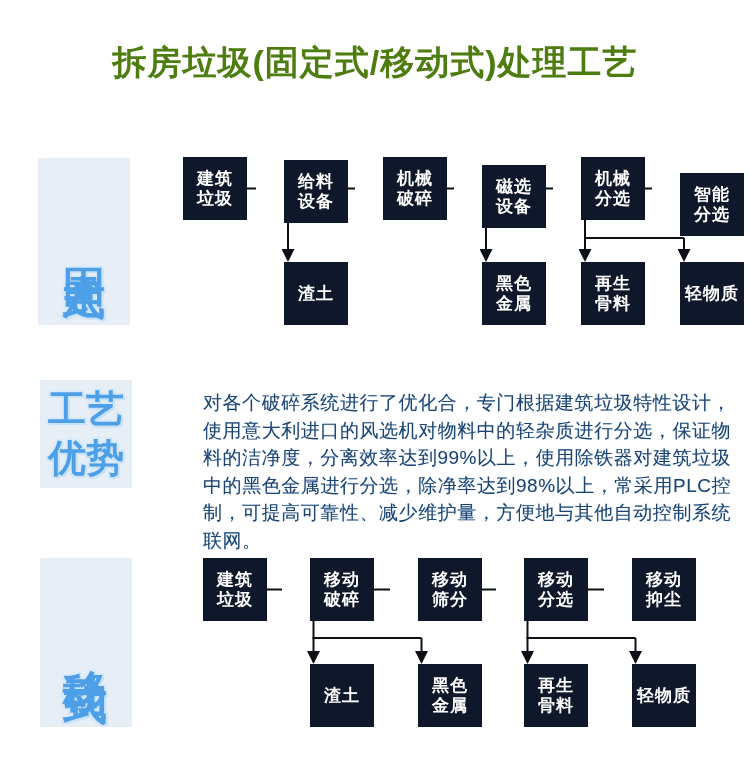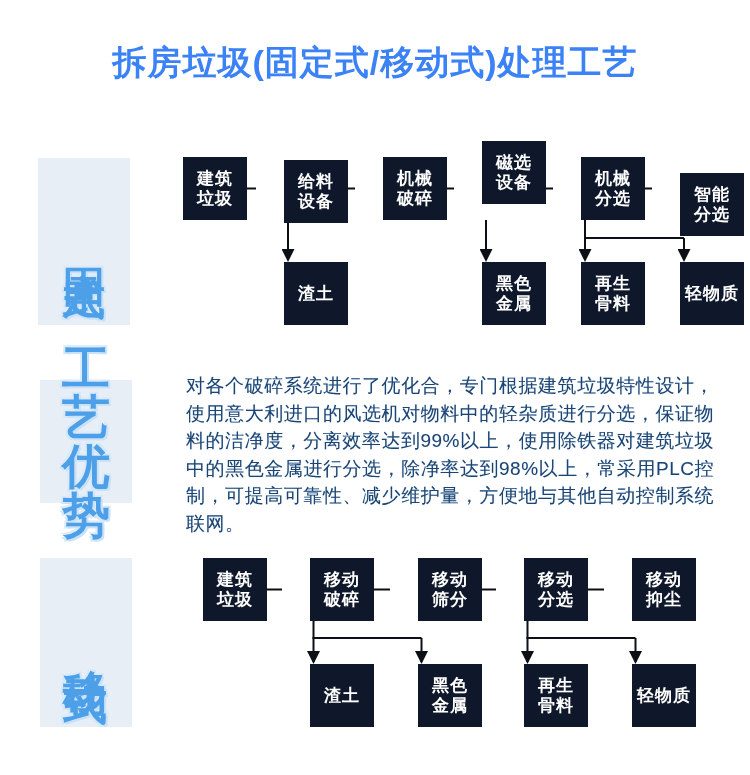--- a/index.html
+++ b/index.html
@@ -6,46 +6,46 @@
   .canvas{
     position:relative;
     width:750px;height:775px;
     background:#ffffff;
     font-family:"Liberation Sans","DejaVu Sans",sans-serif;
     overflow:hidden;
   }
   .title{
     position:absolute;left:0;top:40px;width:750px;
     margin:0;text-align:center;
-    font-size:34px;font-weight:800;color:#3b82f6;
+    font-size:34px;font-weight:800;color:#4d7c0f;
     letter-spacing:1px;
   }
   .connectors{position:absolute;left:0;top:0;}
   .node{
     position:absolute;width:64px;height:63px;
     background:#0f172a;color:#ffffff;
     display:flex;align-items:center;justify-content:center;
     text-align:center;font-size:17px;line-height:20px;font-weight:700;
     white-space:pre-line;letter-spacing:1px;margin-left:28px;
   }
   .side-label{
     position:absolute;background:#e8eef6;
     display:flex;align-items:center;justify-content:center;
     color:#4d9fe8;font-weight:800;
   }
   .halo{
     text-shadow:2px 2px 0 #c9e2f9,-2px -2px 0 #dcebfb,2px -2px 0 #d5e8fa,-2px 2px 0 #d5e8fa;
   }
   .side-fixed{left:38px;top:158px;width:92px;height:167px;font-size:42px;}
-  .side-adv{left:40px;top:380px;width:92px;height:123px;font-size:48px;line-height:49px;text-align:center;}
+  .side-adv{left:40px;top:380px;width:92px;height:108px;font-size:38px;line-height:49px;text-align:center;}
   .side-mobile{left:40px;top:558px;width:92px;height:169px;font-size:44px;}
   .v-text{writing-mode:vertical-rl;letter-spacing:5px;}
   .pre{white-space:pre-line;}
   .para{
-    position:absolute;left:186px;top:372px;width:528px;margin:0;
+    position:absolute;left:186px;top:372px;width:528px;margin:17px;
     font-size:19px;line-height:27.5px;color:#1d4471;
     text-align:justify;letter-spacing:0.5px;
     text-shadow:0 0 1px rgba(130,178,224,0.55);
   }
 </style>
 </head>
 <body>
 
 <div class="canvas">
 
@@ -88,21 +88,21 @@
   <div class="side-label side-fixed">
     <span class="v-text halo">固定式</span>
   </div>
 
   <div class="node" style="left:155px;top:157px;">建筑
 垃圾</div>
   <div class="node" style="left:256px;top:160px;">给料
 设备</div>
   <div class="node" style="left:355px;top:157px;">机械
 破碎</div>
-  <div class="node" style="left:454px;top:141px;">磁选
+  <div class="node" style="left:454px;top:165px;">磁选
 设备</div>
   <div class="node" style="left:553px;top:157px;">机械
 分选</div>
   <div class="node" style="left:652px;top:173px;">智能
 分选</div>
 
   <div class="node" style="left:256px;top:262px;">渣土</div>
   <div class="node" style="left:454px;top:262px;">黑色
 金属</div>
   <div class="node" style="left:553px;top:262px;">再生

